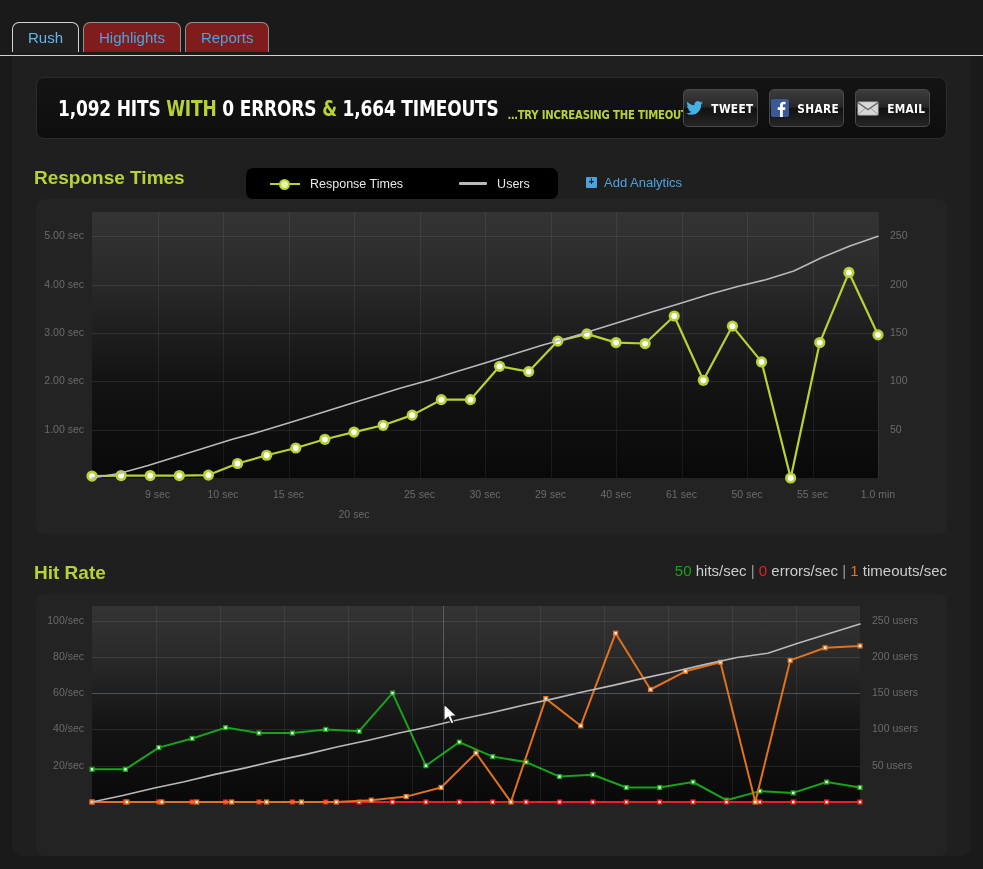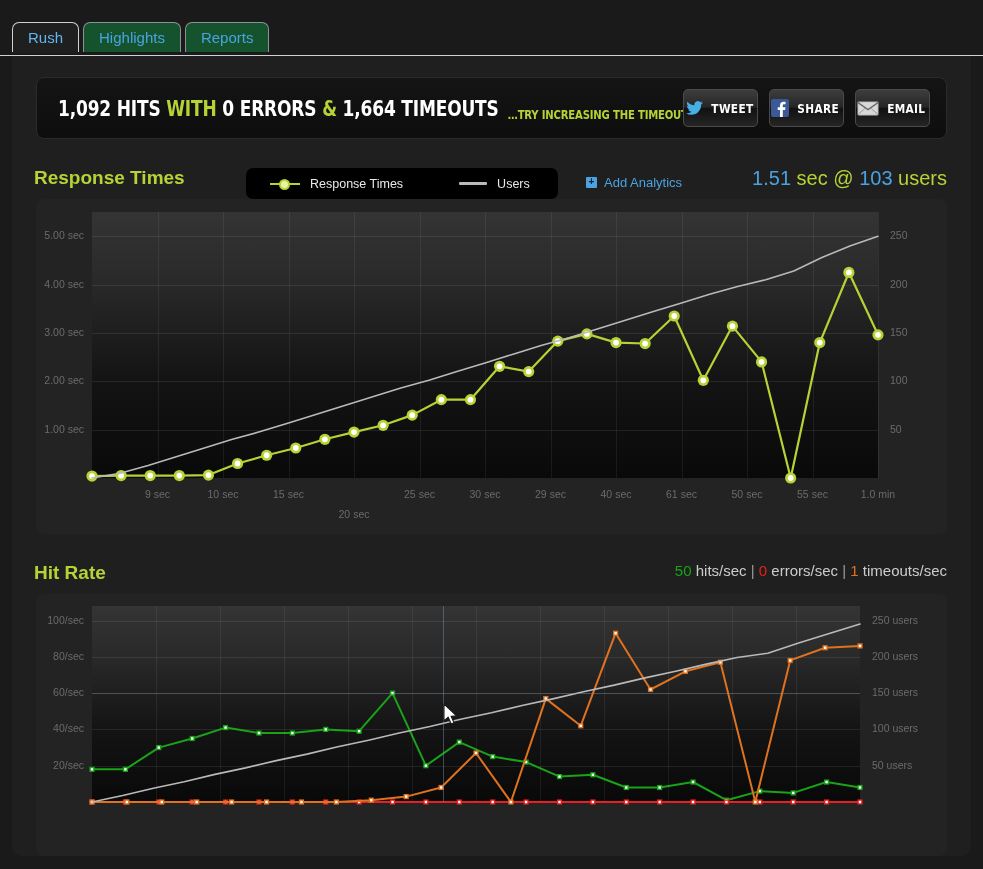--- a/index.html
+++ b/index.html
@@ -21,21 +21,21 @@
   }
   .tab {
     height: 30px;
     padding: 0 15px;
     display: flex; align-items: center;
     border: 1px solid #8e9194;
     border-bottom: none;
     border-radius: 7px 7px 0 0;
     color: #4aa3e0;
     font-size: 15px;
-    background: #14532d;
+    background: #7f1d1d;
     position: relative;
   }
   .tab.active {
     background: #1f1f1f;
     color: #62b7ef;
     border-color: #cfd2d4;
     z-index: 3;
   }
   .tab.active:after {
     content: ""; position: absolute; left: 0; right: 0; bottom: -1px; height: 2px;
@@ -270,27 +270,20 @@
       <span class="swatch-line"></span>
       <span>Users</span>
     </div>
   </div>
 
   <div class="add-analytics">
     <span class="plusbox">+</span>
     <span>Add Analytics</span>
   </div>
 
-  <div class="stat-right">
-    <span class="b">1.51</span>
-    <span class="g">sec</span>
-    <span class="g">@</span>
-    <span class="b">103</span>
-    <span class="g">users</span>
-  </div>
 
   <div class="chart-card" id="card-rt">
     <div class="plot" id="plot-rt">
         <div class="gridline-h" style="left: 0px; top: 218px; width: 786px;"></div>
         <div class="gridline-h" style="left: 0px; top: 169px; width: 786px;"></div>
         <div class="gridline-h" style="left: 0px; top: 121px; width: 786px;"></div>
         <div class="gridline-h" style="left: 0px; top: 73px; width: 786px;"></div>
         <div class="gridline-h" style="left: 0px; top: 24px; width: 786px;"></div>
         <div class="gridline-v" style="left: 66px; top: 0px; height: 266px;"></div>
         <div class="gridline-v" style="left: 131px; top: 0px; height: 266px;"></div>

